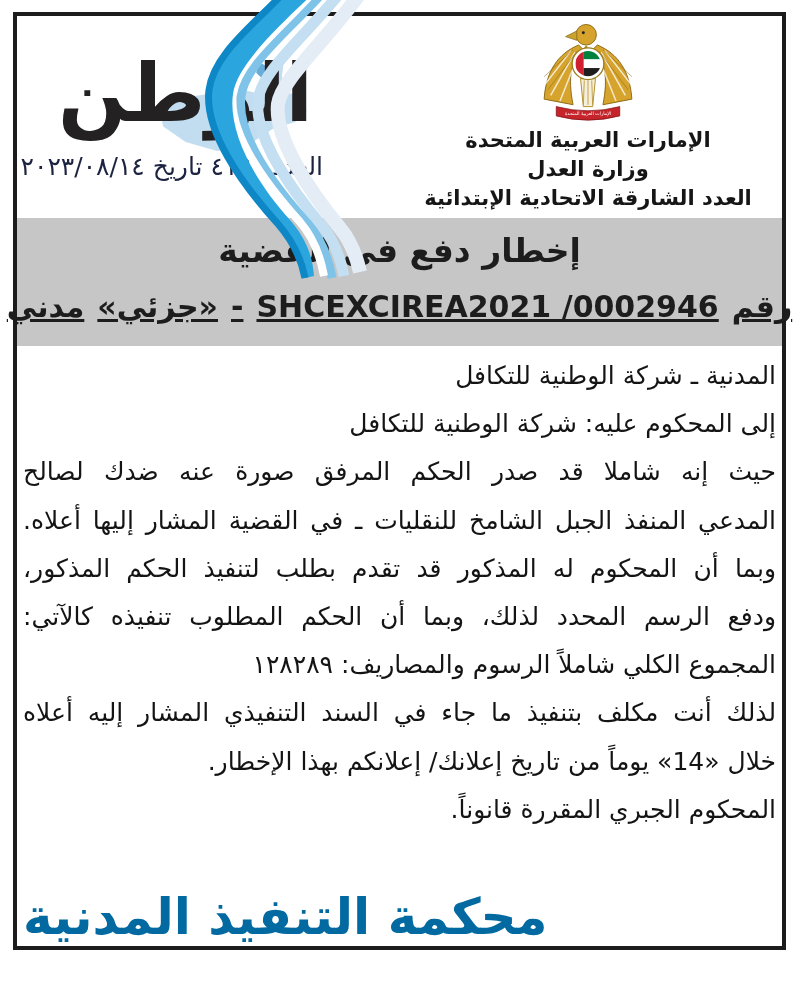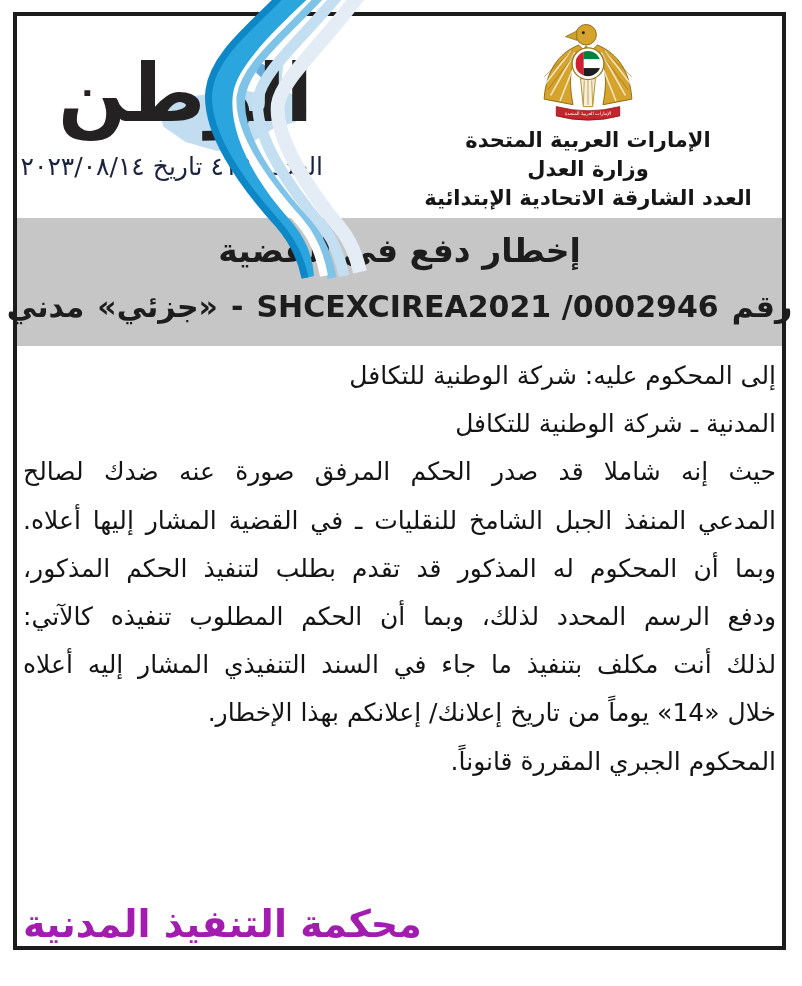--- a/index.html
+++ b/index.html
@@ -39,34 +39,34 @@
     padding:10px 0 16px;z-index:1;text-align:center;
   }
   .notice-title{
     direction:rtl;font-size:33px;font-weight:bold;color:#1d1d1d;line-height:46px;
   }
   .case-line{
     margin-top:10px;display:flex;flex-direction:row;justify-content:center;
     align-items:baseline;gap:13px;direction:ltr;
     font-size:30px;font-weight:bold;color:#1d1d1d;line-height:46px;
   }
-  .case-seg{display:inline-block;direction:rtl;white-space:nowrap;}
+  .case-seg{display:inline-block;direction:rtl;white-space:nowrap;text-decoration:underline;}
   
   .notice-body{
     position:absolute;left:6px;top:336px;width:753px;z-index:1;
   }
   .body-line{
     direction:rtl;font-size:25px;line-height:48.2px;color:#141414;
     text-align:right;white-space:nowrap;
   }
   .body-line.fill{text-align:justify;text-align-last:justify;white-space:normal;}
   
   .footer-court{
     position:absolute;left:6px;bottom:0px;z-index:2;
-    direction:rtl;font-size:38px;font-weight:900;color:#a21caf;white-space:nowrap;
+    direction:rtl;font-size:50px;font-weight:900;color:#0369a1;white-space:nowrap;
   }
 </style>
 </head>
 <body>
 
 <div class="frame">
 
   <div class="header">
 
     <div class="brand">
@@ -122,26 +122,27 @@
     <div class="case-line">
         <span class="case-seg">مدني</span>
         <span class="case-seg">«جزئي»</span>
         <span class="case-seg">-</span>
         <span class="case-seg">SHCEXCIREA2021 /0002946</span>
         <span class="case-seg">رقم</span>
       </div>
   </div>
 
   <div class="notice-body">
+      <div class="body-line">المدنية ـ شركة الوطنية للتكافل</div>
       <div class="body-line">إلى المحكوم عليه: شركة الوطنية للتكافل</div>
-      <div class="body-line">المدنية ـ شركة الوطنية للتكافل</div>
       <div class="body-line fill">حيث إنه شاملا قد صدر الحكم المرفق صورة عنه ضدك لصالح</div>
       <div class="body-line fill">المدعي المنفذ الجبل الشامخ للنقليات ـ في القضية المشار إليها أعلاه.</div>
       <div class="body-line fill">وبما أن المحكوم له المذكور قد تقدم بطلب لتنفيذ الحكم المذكور،</div>
       <div class="body-line fill">ودفع الرسم المحدد لذلك، وبما أن الحكم المطلوب تنفيذه كالآتي:</div>
+      <div class="body-line">المجموع الكلي شاملاً الرسوم والمصاريف: ١٢٨٢٨٩</div>
       <div class="body-line fill">لذلك أنت مكلف بتنفيذ ما جاء في السند التنفيذي المشار إليه أعلاه</div>
       <div class="body-line">خلال «14» يوماً من تاريخ إعلانك/ إعلانكم بهذا الإخطار.</div>
       <div class="body-line">المحكوم الجبري المقررة قانوناً.</div>
     </div>
 
   <div class="footer-court">محكمة التنفيذ المدنية</div>
 
 </div>
 
 <svg class="wave" viewBox="0 0 212 292">

